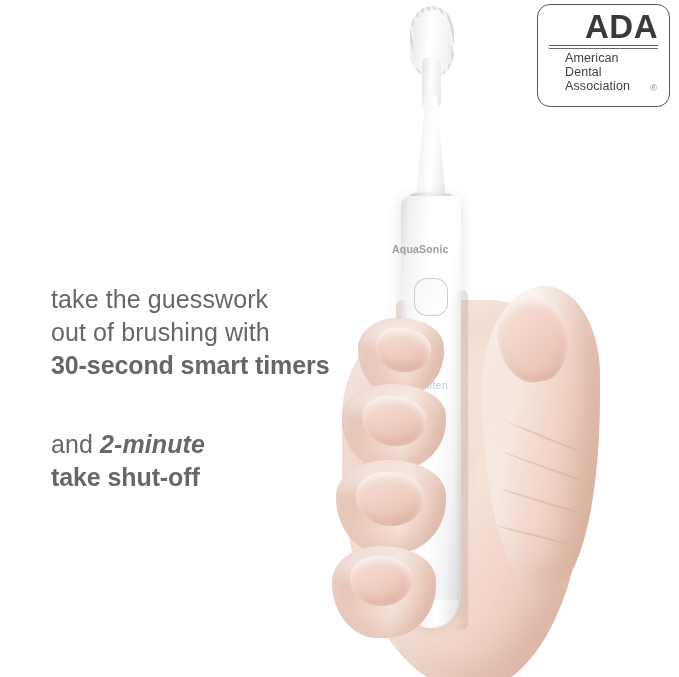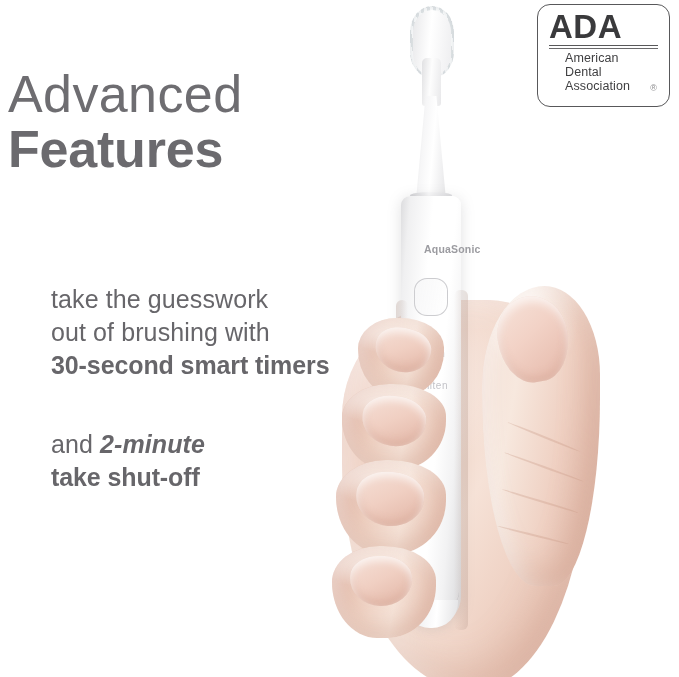--- a/index.html
+++ b/index.html
@@ -81,21 +81,21 @@
     width: 133px;
     height: 103px;
     border: 1.6px solid #58585a;
     border-radius: 13px;
     background: #ffffff;
     box-sizing: border-box;
     padding: 5px 11px 4px 11px;
   }
   .ada-title {
     display: block;
-    text-align: left;
+    text-align: right;
     font-size: 33px;
     font-weight: 700;
     color: #3a3a3c;
     letter-spacing: 0.5px;
     line-height: 34px;
     font-family: "Liberation Sans", sans-serif;
   }
   .ada-rule {
     height: 1.4px;
     background: #58585a;
@@ -340,21 +340,21 @@
     top: 278px;
     width: 34px;
     height: 38px;
     border: 1.3px solid rgba(196,196,200,0.85);
     border-radius: 13px;
     box-sizing: border-box;
     background: linear-gradient(100deg, rgba(246,246,247,0.9), rgba(255,255,255,0.95));
   }
   .brand {
     position: absolute;
-    left: 94px;
+    left: 62px;
     top: 243px;
     width: 48px;
     text-align: left;
     font-size: 10.5px;
     font-weight: 600;
     letter-spacing: 0.2px;
     color: #9b9ba0;
     font-family: "Liberation Sans", sans-serif;
   }
   .mode-label {
@@ -399,24 +399,20 @@
     height: 340px;
     background: linear-gradient(270deg, rgba(170,140,128,0.26), rgba(170,140,128,0));
     border-radius: 6px;
   }
 </style>
 </head>
 <body>
 
 <div id="page">
 
-  <div class="headline">
-    <span class="headline-line1">Advanced</span>
-    <span class="headline-line2">Features</span>
-  </div>
 
   <div class="body-block body-block-1">
     <span class="body-line">take the guesswork</span>
     <span class="body-line">out of brushing with</span>
     <span class="body-line strong">30-second smart timers</span>
   </div>
 
   <div class="body-block body-block-2">
     <span class="body-line"><span>and </span><span class="strong-inline">2-minute</span></span>
     <span class="body-line strong">take shut-off</span>

